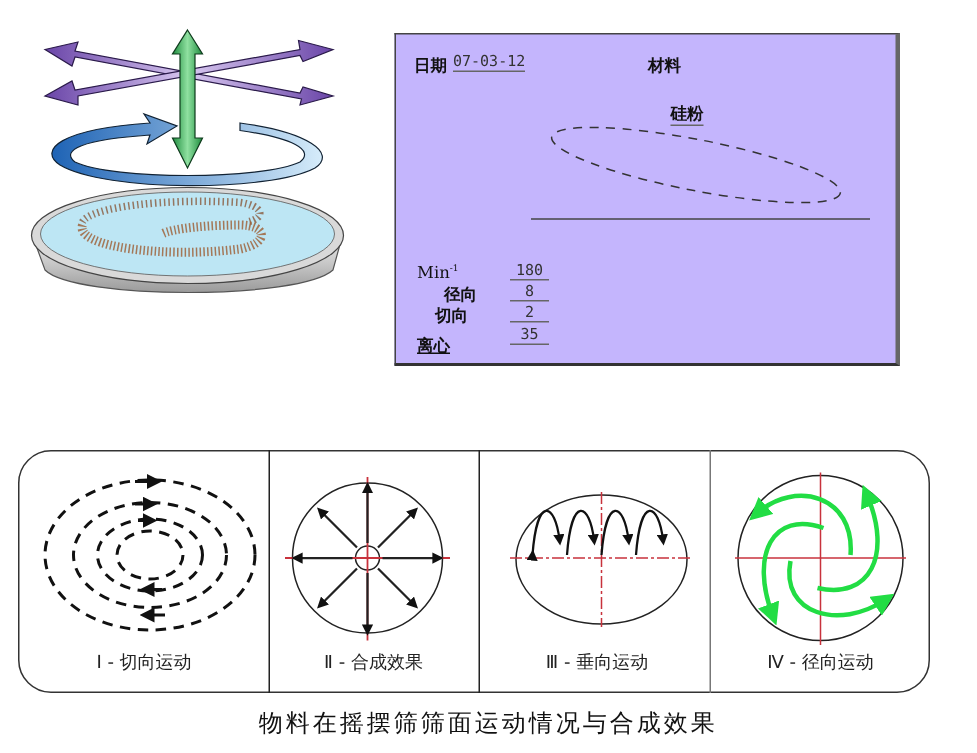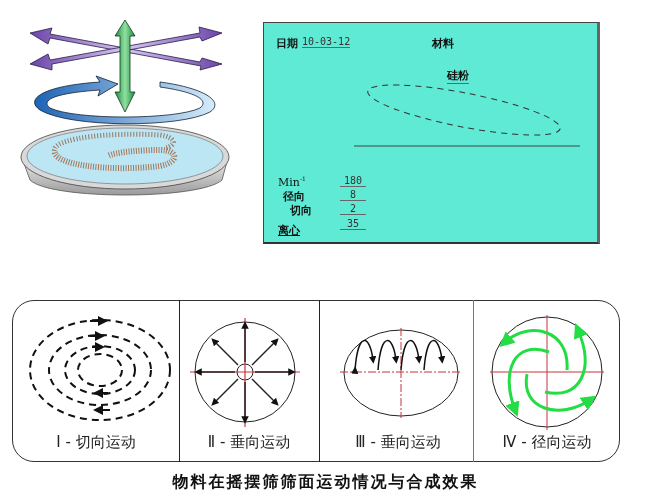--- a/index.html
+++ b/index.html
@@ -1,26 +1,26 @@
 <!DOCTYPE html>
 <html><head>
 <meta charset="utf-8">
 <style>
   html,body{margin:0;padding:0;background:#fff;}
   body{width:651px;height:502px;position:relative;overflow:hidden;font-family:"DejaVu Sans",sans-serif;color:#111;}
   .abs{position:absolute;}
   #illus{left:0;top:0;width:250px;height:230px;}
-  #card{left:263px;top:22px;width:337px;height:222px;border:1px solid #444;border-right:3px solid #666;border-bottom:2px solid #333;background:#5eead4;box-sizing:border-box;}
+  #card{left:263px;top:22px;width:337px;height:222px;border:1px solid #444;border-right:3px solid #666;border-bottom:2px solid #333;background:#c4b5fd;box-sizing:border-box;}
   .lbl{font-size:11px;font-weight:bold;color:#111;}
   .val{font-family:"DejaVu Sans Mono",monospace;font-size:10px;color:#333;}
   .uline{border-bottom:1px solid #666;}
   #panel-wrap{left:12px;top:300px;width:608px;height:162px;border:1px solid #333;border-radius:22px;box-sizing:border-box;}
   .divider{position:absolute;top:300px;height:162px;width:1px;background:#222;}
-  .caption{position:absolute;top:433px;font-size:15px;color:#222;text-align:center;width:140px;}
-  #title{left:0;top:472px;width:651px;text-align:center;font-size:16px;font-weight:bold;letter-spacing:2px;color:#111;}
+  .caption{position:absolute;top:433px;font-size:12px;color:#222;text-align:center;width:140px;}
+  #title{left:0;top:472px;width:651px;text-align:center;font-size:16px;font-weight:normal;letter-spacing:2px;color:#111;}
   svg{position:absolute;left:0;top:0;}
 </style>
 </head>
 <body>
 
 <div id="illus" class="abs">
   <svg width="250" height="230" viewBox="0 0 250 230">
     <defs>
       <linearGradient id="gPurple" x1="0" x2="1">
           <stop offset="0" stop-color="#6a45a8"></stop>
@@ -60,35 +60,35 @@
       <ellipse cx="125" cy="157" rx="104" ry="32" fill="#d9d9d9" stroke="#444" stroke-width="0.8"></ellipse>
       <ellipse cx="125" cy="156" rx="98" ry="28" fill="#bde6f4" stroke="#666" stroke-width="0.6"></ellipse>
       <path d="M55,148 C60,138 110,132 160,135 C175,137 178,145 165,148" fill="none" stroke="#8a5a3c" stroke-width="5" stroke-dasharray="1 2" opacity="0.8"></path>
       <path d="M55,150 C50,165 110,172 160,166 C180,162 178,150 160,150 C140,150 115,152 108,156" fill="none" stroke="#a0643c" stroke-width="6" stroke-dasharray="1 1.5" opacity="0.85"></path>
     </g>
   </svg>
 </div>
 
 <div id="card" class="abs">
   <div class="abs lbl" style="left:12px;top:13px;">日期</div>
-  <div class="abs val uline" style="left:38px;top:13px;">10-03-12</div>
+  <div class="abs val uline" style="left:38px;top:13px;">07-03-12</div>
   <div class="abs lbl" style="left:168px;top:13px;">材料</div>
   <div class="abs lbl uline" style="left:183px;top:13px;font-weight:bold;margin-top:32px;">硅粉</div>
 
   <svg width="337" height="222">
     <ellipse cx="200" cy="87" rx="98" ry="17" transform="rotate(11 200 87)" fill="none" stroke="#333" stroke-width="1" stroke-dasharray="6 5"></ellipse>
     <line x1="90" y1="123" x2="316" y2="123" stroke="#444" stroke-width="1"></line>
   </svg>
 
   <div class="abs" style="left:14px;top:152px;font-family:'DejaVu Serif',serif;font-size:11px;">
     <span>Min</span><sup style="font-size:6px;">-1</sup>
   </div>
   <div class="abs val uline" style="left:76px;top:152px;width:26px;text-align:center;">180</div>
 
-  <div class="abs lbl" style="left:19px;top:166px;">径向</div>
+  <div class="abs lbl" style="left:32px;top:166px;">径向</div>
   <div class="abs val uline" style="left:76px;top:166px;width:26px;text-align:center;">8</div>
 
   <div class="abs lbl" style="left:14px;top:180px;margin-left:12px;">切向</div>
   <div class="abs val uline" style="left:76px;top:180px;width:26px;text-align:center;">2</div>
 
   <div class="abs lbl" style="left:14px;top:200px;text-decoration:underline;">离心</div>
   <div class="abs val uline" style="left:76px;top:195px;width:26px;text-align:center;">35</div>
 </div>
 
 <div id="panel-wrap" class="abs"></div>
@@ -156,17 +156,17 @@
     <g fill="none" stroke="#22dd44" stroke-width="3">
       <path d="M567,370 C570,330 530,320 505,342" marker-end="url(#ahg)"></path>
       <path d="M549,352 C515,340 500,370 515,410" marker-end="url(#ahg)"></path>
       <path d="M527,374 C520,410 560,420 590,400" marker-end="url(#ahg)"></path>
       <path d="M545,392 C580,400 595,370 578,330" marker-end="url(#ahg)"></path>
     </g>
   </g>
 </svg>
 
 <div class="caption" style="left:26px;">Ⅰ - 切向运动</div>
-<div class="caption" style="left:179px;">Ⅱ - 垂向运动</div>
+<div class="caption" style="left:179px;">Ⅱ - 合成效果</div>
 <div class="caption" style="left:328px;">Ⅲ - 垂向运动</div>
 <div class="caption" style="left:477px;">Ⅳ - 径向运动</div>
 
 <div id="title" class="abs">物料在摇摆筛筛面运动情况与合成效果</div>
 
 </body></html>

